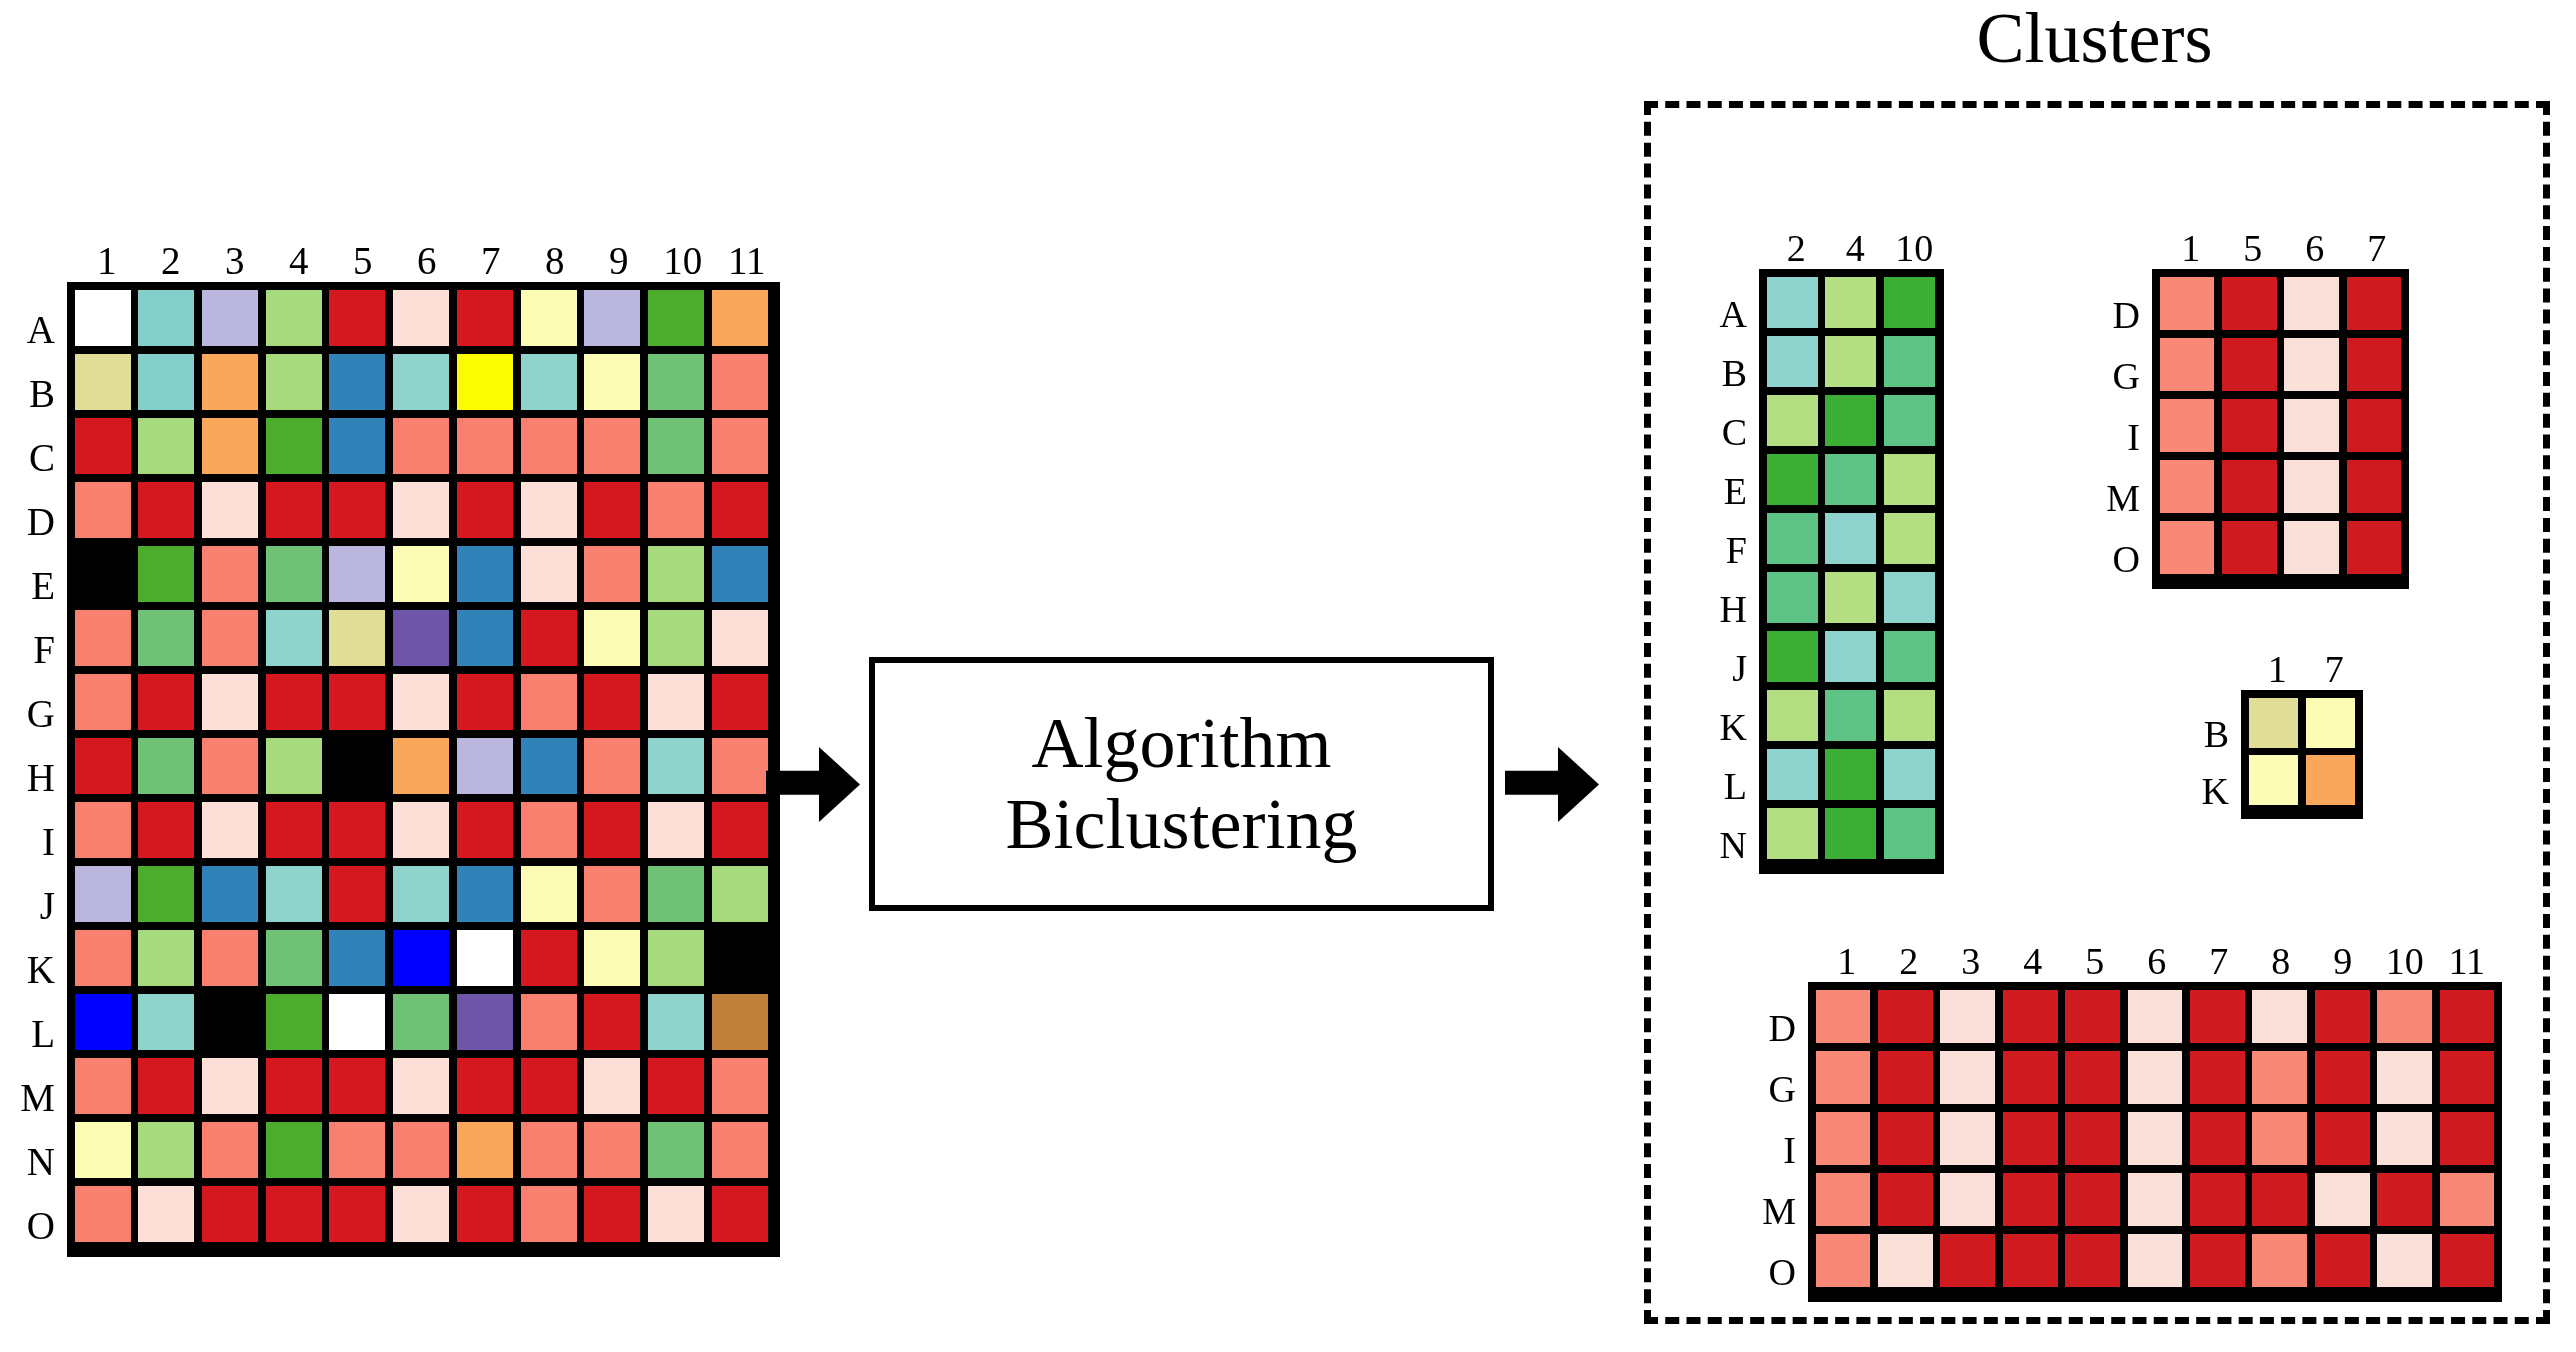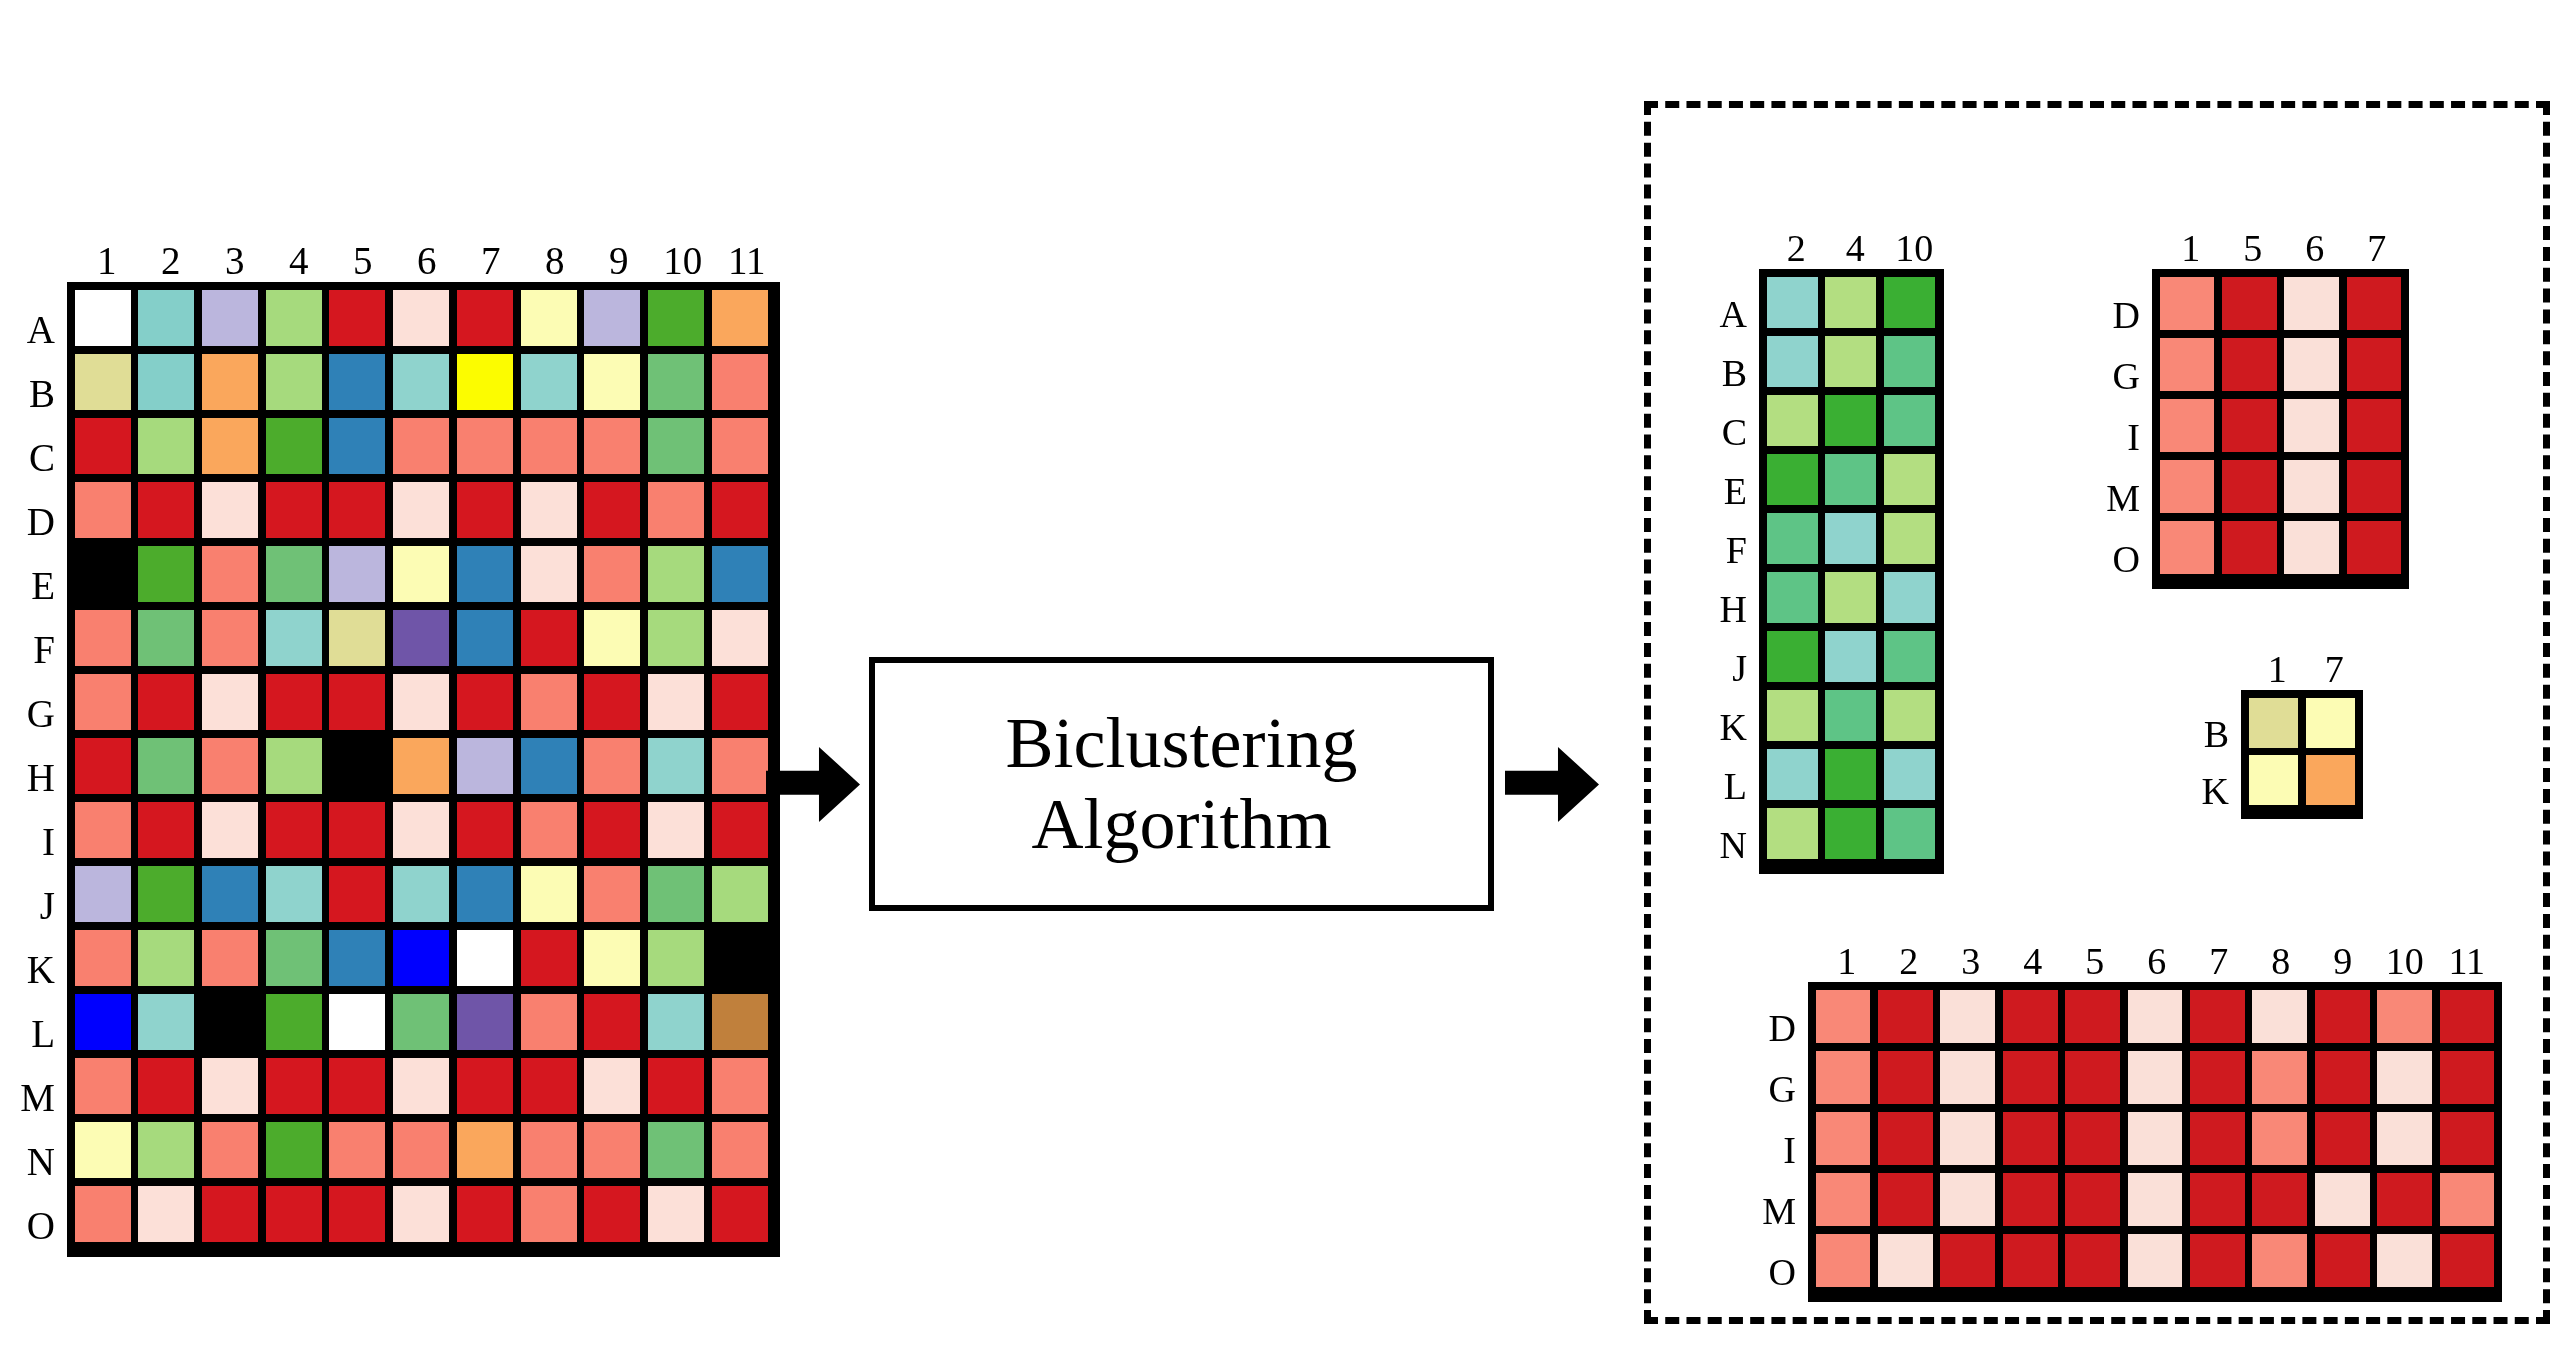--- a/index.html
+++ b/index.html
@@ -352,28 +352,29 @@
           </div>
         </div>
       </div>
     </div>
 
   <svg class="arrow" style="left:766px; top:740px;" width="94" height="89" viewBox="0 0 110 104">
     <path d="M0 36 L62 36 L62 8 L110 52 L62 96 L62 64 L0 64 Z" fill="#000000"></path>
   </svg>
 
   <div class="algo-box">
+    <div class="algo-line">Algorithm</div>
     <div class="algo-line">Biclustering</div>
-    <div class="algo-line">Algorithm</div>
   </div>
 
   <svg class="arrow" style="left:1505px; top:740px;" width="94" height="89" viewBox="0 0 110 104">
     <path d="M0 36 L62 36 L62 8 L110 52 L62 96 L62 64 L0 64 Z" fill="#000000"></path>
   </svg>
 
+  <div class="clusters-title">Clusters</div>
 
   <div class="dashed-box"></div>
 
   <div class="matrix-wrap" id="cluster-0" style="left:1706px; top:219px;">
       <div class="row-labels" style="width: 53px; padding-top: 57px;">
         <div class="row-label" style="height: 59px; font-size: 38px;">A</div>
         <div class="row-label" style="height: 59px; font-size: 38px;">B</div>
         <div class="row-label" style="height: 59px; font-size: 38px;">C</div>
         <div class="row-label" style="height: 59px; font-size: 38px;">E</div>
         <div class="row-label" style="height: 59px; font-size: 38px;">F</div>

